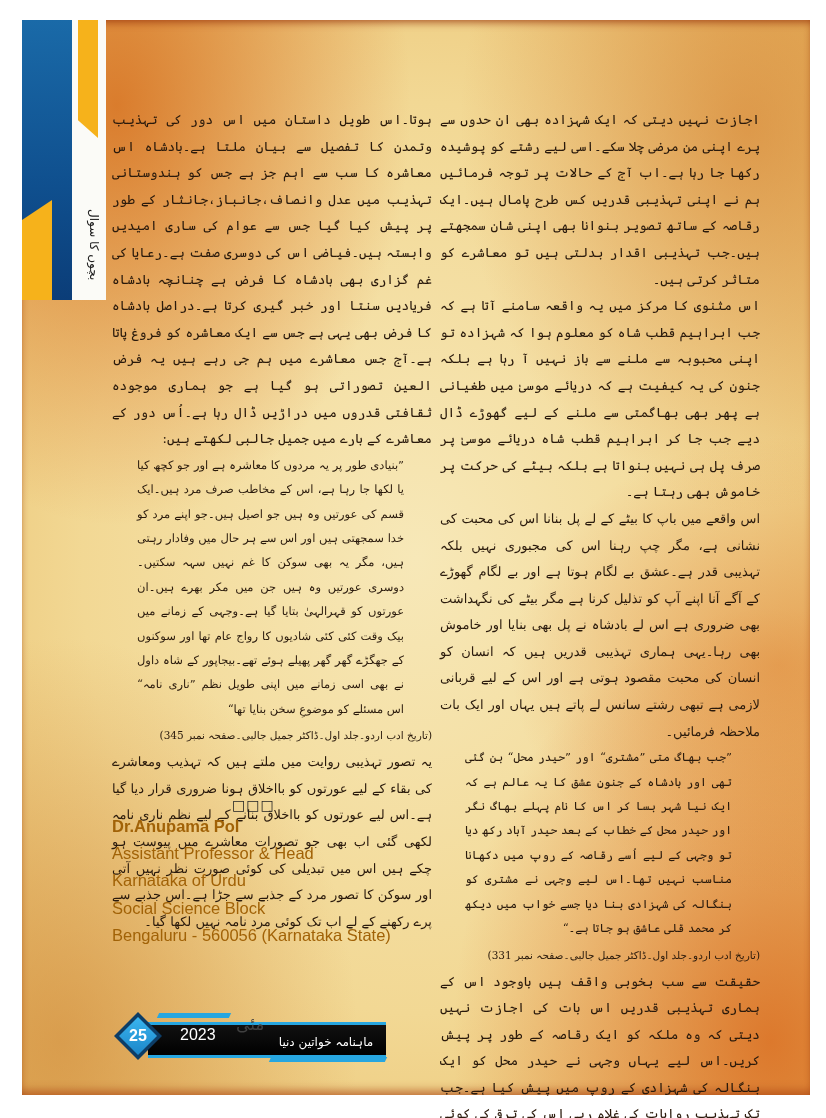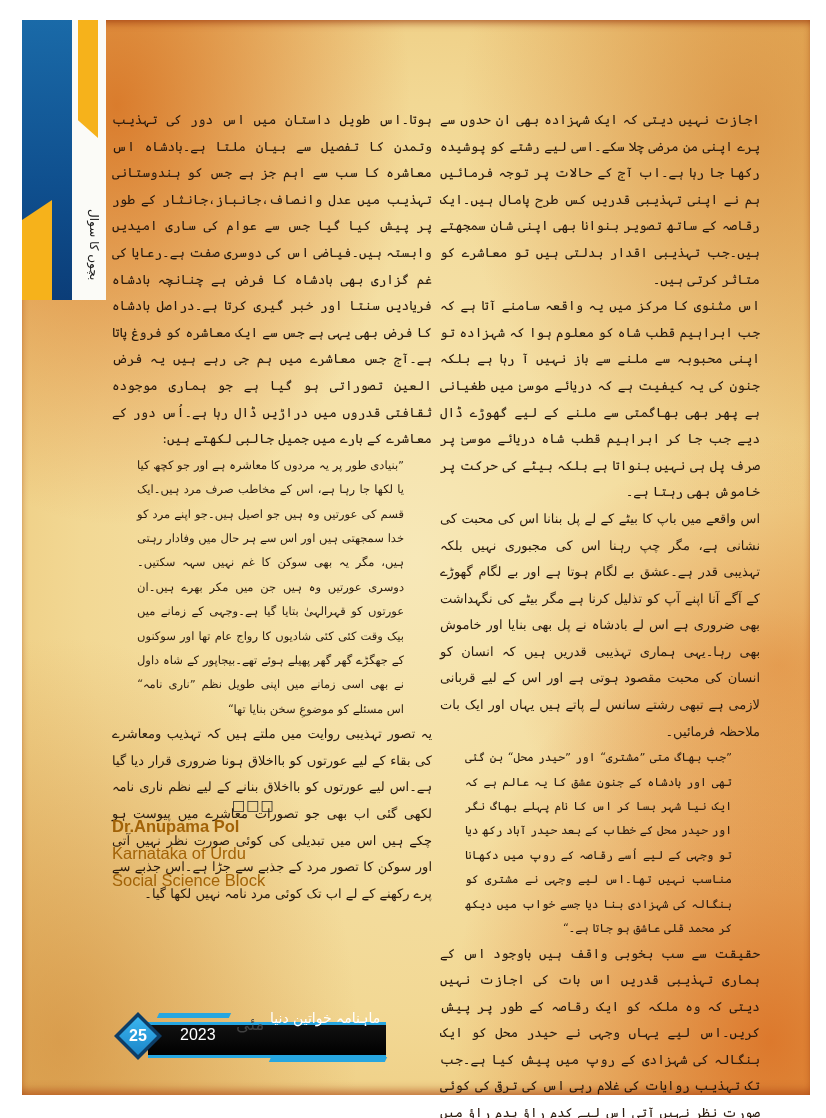--- a/index.html
+++ b/index.html
@@ -52,55 +52,59 @@
   .diamond { position: absolute; left: 6px; top: 2px; width: 48px; height: 48px; }
   .diamond-outer { position: absolute; left: 0; top: 0; width: 48px; height: 48px; background: #0d3d66;
     clip-path: polygon(50% 0, 100% 50%, 50% 100%, 0 50%); }
   .diamond-inner { position: absolute; left: 5px; top: 5px; width: 38px; height: 38px;
     background: linear-gradient(180deg,#3ab5ef,#1b86c9); clip-path: polygon(50% 0, 100% 50%, 50% 100%, 0 50%); }
   .page-number { position: absolute; left: 0; top: 0; width: 48px; height: 48px; line-height: 48px; text-align: center;
     font-family: "Liberation Sans", sans-serif; font-weight: bold; font-size: 16px; color: #fff; }
   .banner-year { position: absolute; left: 72px; top: 16px; font-family: "Liberation Sans", sans-serif; font-weight: normal;
     font-size: 16px; color: #fff; }
   .banner-month { position: absolute; left: 128px; top: 4px; font-size: 17px; color: #404040; direction: rtl; }
-  .banner-title { position: absolute; left: 162px; top: 0; width: 112px; font-size: 14px; color: #fff; direction: rtl; text-align: left; }
+  .banner-title { position: absolute; left: 162px; top: 25px; width: 112px; font-size: 12px; color: #fff; direction: rtl; text-align: center; }
 </style>
 </head>
 <body>
 
 <div class="parchment"></div>
 
 <div class="side-tab">
   <div class="stripe-blue"></div>
   <div class="stripe-yellow-bottom"></div>
   <div class="stripe-yellow-top"></div>
   <div class="side-label">بچوں کا سوال</div>
 </div>
 
 <div class="col col-right">
   <p>اجازت نہیں دیتی کہ ایک شہزادہ بھی ان حدوں سے پرے اپنی من مرضی چلا سکے۔اسی لیے رشتے کو پوشیدہ رکھا جا رہا ہے۔اب آج کے حالات پر توجہ فرمائیں ہم نے اپنی تہذیبی قدریں کس طرح پامال ہیں۔ایک رقاصہ کے ساتھ تصویر بنوانا بھی اپنی شان سمجھتے ہیں۔جب تہذیبی اقدار بدلتی ہیں تو معاشرے کو متاثر کرتی ہیں۔</p>
   <p>اس مثنوی کا مرکز میں یہ واقعہ سامنے آتا ہے کہ جب ابراہیم قطب شاہ کو معلوم ہوا کہ شہزادہ تو اپنی محبوبہ سے ملنے سے باز نہیں آ رہا ہے بلکہ جنون کی یہ کیفیت ہے کہ دریائے موسیٰ میں طغیانی ہے پھر بھی بھاگمتی سے ملنے کے لیے گھوڑے ڈال دیے جب جا کر ابراہیم قطب شاہ دریائے موسیٰ پر صرف پل ہی نہیں بنواتا ہے بلکہ بیٹے کی حرکت پر خاموش بھی رہتا ہے۔</p>
   <p>اس واقعے میں باپ کا بیٹے کے لے پل بنانا اس کی محبت کی نشانی ہے، مگر چپ رہنا اس کی مجبوری نہیں بلکہ تہذیبی قدر ہے۔عشق بے لگام ہوتا ہے اور بے لگام گھوڑے کے آگے آنا اپنے آپ کو تذلیل کرنا ہے مگر بیٹے کی نگہداشت بھی ضروری ہے اس لے بادشاہ نے پل بھی بنایا اور خاموش بھی رہا۔یہی ہماری تہذیبی قدریں ہیں کہ انسان کو انسان کی محبت مقصود ہوتی ہے اور اس کے لیے قربانی لازمی ہے تبھی رشتے سانس لے پاتے ہیں یہاں اور ایک بات ملاحظہ فرمائیں۔</p>
   <p class="quote">”جب بھاگ متی ”مشتری“ اور ”حیدر محل“ بن گئی تھی اور بادشاہ کے جنونِ عشق کا یہ عالم ہے کہ ایک نیا شہر بسا کر اس کا نام پہلے بھاگ نگر اور حیدر محل کے خطاب کے بعد حیدر آباد رکھ دیا تو وجہی کے لیے اُسے رقاصہ کے روپ میں دکھانا مناسب نہیں تھا۔اس لیے وجہی نے مشتری کو بنگالہ کی شہزادی بنا دیا جسے خواب میں دیکھ کر محمد قلی عاشق ہو جاتا ہے۔“</p>
+  <p class="ref">(تاریخ ادب اردو۔جلد اول۔ڈاکٹر جمیل جالبی۔صفحہ نمبر 331)</p>
   <p>حقیقت سے سب بخوبی واقف ہیں باوجود اس کے ہماری تہذیبی قدریں اس بات کی اجازت نہیں دیتی کہ وہ ملکہ کو ایک رقاصہ کے طور پر پیش کریں۔اس لیے یہاں وجہی نے حیدر محل کو ایک بنگالہ کی شہزادی کے روپ میں پیش کیا ہے۔جب تک تہذیب روایات کی غلام رہی اس کی ترقی کی کوئی صورت نظر نہیں آتی اس لیے کدم راؤ پدم راؤ میں رانی پر سوال اٹھا تا دراصل یہ روایات کا غلام ہونا تھا۔اب جبکہ ایک طبقے کی کمزور عورت کو ملکہ کا درجہ عطا ہوا اور مصنف کے اس کو عزت بخشتے ہوئے اپنی تصنیف میں بنگالہ کی شہزادی قرار دیا۔یہ تہذیب کی نشوونما ہے۔</p>
 
 </div>
 
 <div class="col col-left">
   <p>ہوتا۔اس طویل داستان میں اس دور کی تہذیب وتمدن کا تفصیل سے بیان ملتا ہے۔بادشاہ اس معاشرہ کا سب سے اہم جز ہے جس کو ہندوستانی تہذیب میں عدل وانصاف،جانباز،جانثار کے طور پر پیش کیا گیا جس سے عوام کی ساری امیدیں وابستہ ہیں۔فیاضی اس کی دوسری صفت ہے۔رعایا کی غم گزاری بھی بادشاہ کا فرض ہے چنانچہ بادشاہ فریادیں سنتا اور خبر گیری کرتا ہے۔دراصل بادشاہ کا فرض بھی یہی ہے جس سے ایک معاشرہ کو فروغ پاتا ہے۔آج جس معاشرے میں ہم جی رہے ہیں یہ فرض العین تصوراتی ہو گیا ہے جو ہماری موجودہ ثقافتی قدروں میں دراڑیں ڈال رہا ہے۔اُس دور کے معاشرے کے بارے میں جمیل جالبی لکھتے ہیں:</p>
   <p class="quote">”بنیادی طور پر یہ مردوں کا معاشرہ ہے اور جو کچھ کیا یا لکھا جا رہا ہے، اس کے مخاطب صرف مرد ہیں۔ایک قسم کی عورتیں وہ ہیں جو اصیل ہیں۔جو اپنے مرد کو خدا سمجھتی ہیں اور اس سے ہر حال میں وفادار رہتی ہیں، مگر یہ بھی سوکن کا غم نہیں سہہ سکتیں۔دوسری عورتیں وہ ہیں جن میں مکر بھرے ہیں۔ان عورتوں کو قہرالہیٰ بتایا گیا ہے۔وجہی کے زمانے میں بیک وقت کئی کئی شادیوں کا رواج عام تھا اور سوکنوں کے جھگڑے گھر گھر پھیلے ہوئے تھے۔بیجاپور کے شاہ داول نے بھی اسی زمانے میں اپنی طویل نظم ”ناری نامہ“ اس مسئلے کو موضوعِ سخن بنایا تھا“</p>
+  <p class="ref">(تاریخ ادب اردو۔جلد اول۔ڈاکٹر جمیل جالبی۔صفحہ نمبر 345)</p>
   <p>یہ تصور تہذیبی روایت میں ملتے ہیں کہ تہذیب ومعاشرے کی بقاء کے لیے عورتوں کو بااخلاق ہونا ضروری قرار دیا گیا ہے۔اس لیے عورتوں کو بااخلاق بنانے کے لیے نظم ناری نامہ لکھی گئی اب بھی جو تصورات معاشرے میں پیوست ہو چکے ہیں اس میں تبدیلی کی کوئی صورت نظر نہیں آتی اور سوکن کا تصور مرد کے جذبے سے جڑا ہے۔اس جذبے سے پرے رکھنے کے لے اب تک کوئی مرد نامہ نہیں لکھا گیا۔</p>
 </div>
 
 <div class="separator">□□□</div>
 
 <div class="author">
   <div class="name">Dr.Anupama Pol</div>
+  <div>Assistant Professor &amp; Head</div>
   <div>Karnataka of Urdu</div>
   <div>Social Science Block</div>
+  <div>Bengaluru - 560056 (Karnataka State)</div>
 </div>
 
 <div class="footer-banner">
   <div class="banner-accent-top"></div>
   <div class="banner-bar"></div>
   <div class="banner-accent-bottom"></div>
   <div class="diamond">
     <div class="diamond-outer"></div>
     <div class="diamond-inner"></div>
     <div class="page-number">25</div>

